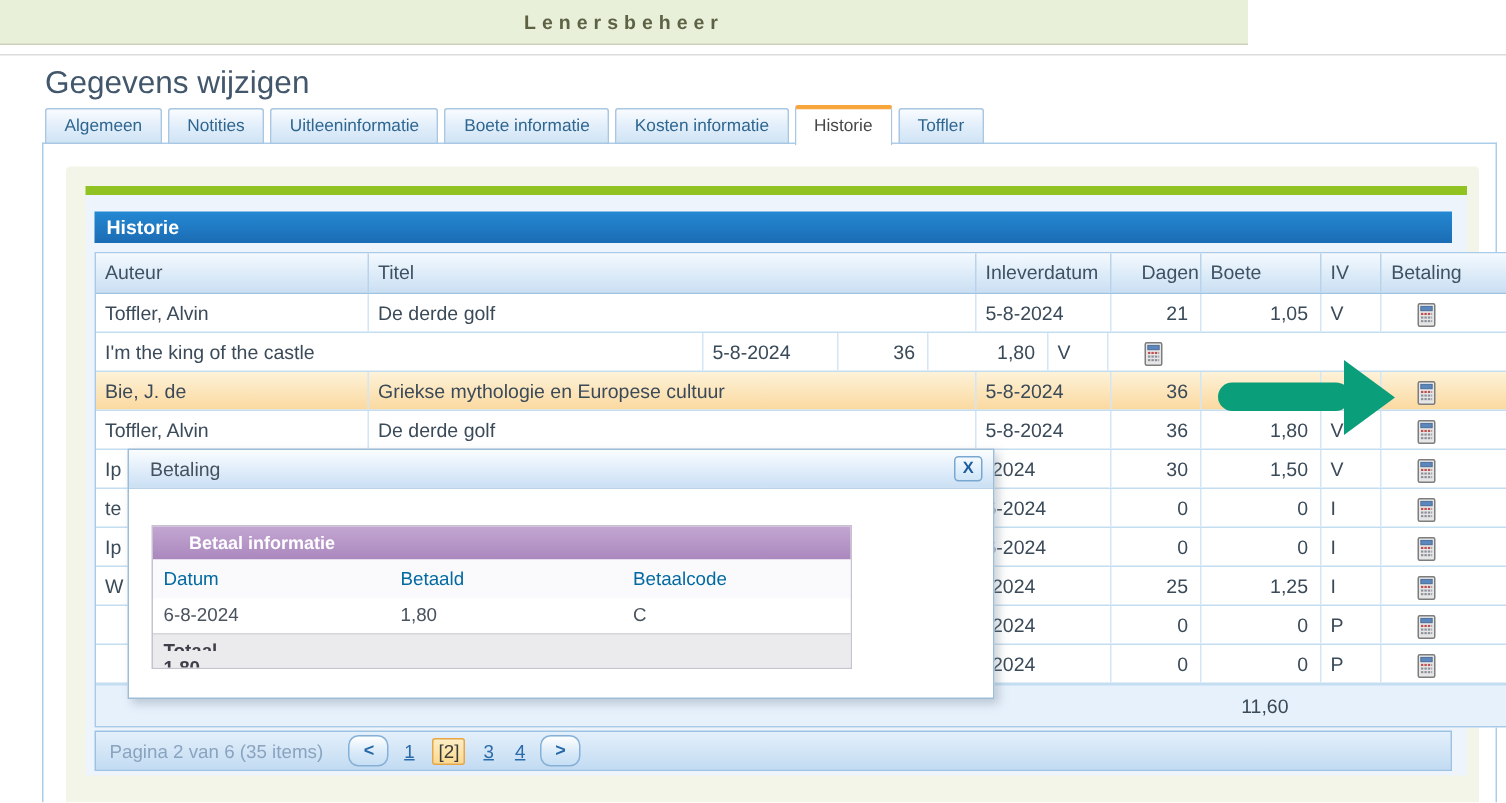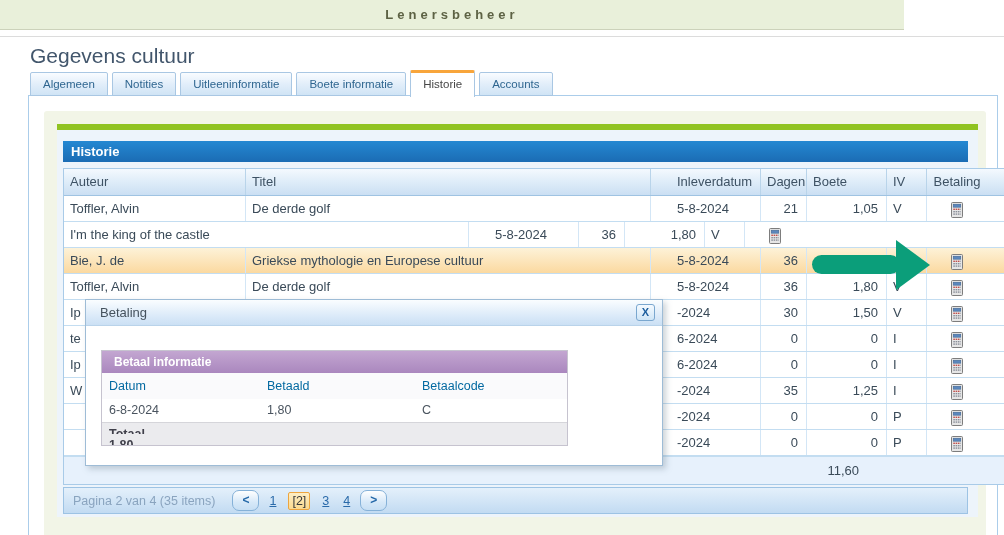--- a/index.html
+++ b/index.html
@@ -1,21 +1,21 @@
 <!DOCTYPE html>
 <html><head>
 <meta charset="utf-8">
 <style>
   * { margin:0; padding:0; box-sizing:border-box; }
   html,body { width:1004px; height:535px; overflow:hidden; background:#fff;
     font-family:"Liberation Sans", sans-serif; }
   #screen { position:relative; width:1004px; height:535px; background:#fff; }
 
   
-  .topbar { position:absolute; left:0; top:0; width:904px; height:30px;
+  .topbar { position:absolute; left:0; top:0; width:832px; height:30px;
     background:#e9f0da; border-bottom:1px solid #ccd2ba; text-align:center; }
   .topbar span { font-size:13px; font-weight:bold; letter-spacing:4px;
     color:#5d6244; line-height:30px; }
   .subline { position:absolute; left:0; top:36px; width:1004px; height:0;
     border-top:1px solid #dcdcdc; }
 
   h1 { position:absolute; left:30px; top:44px; font-size:21px; font-weight:400;
     color:#42566c; }
 
   
@@ -51,22 +51,22 @@
   .hcell { line-height:26px; padding-left:6px; border-right:1px solid #b9d4ea;
     cursor:pointer; overflow:hidden; white-space:nowrap; }
   .hcell:last-child { border-right:none; }
   .row { display:flex; height:26px; background:#fff;
     border-bottom:1px solid #c3ddf1; cursor:pointer; }
   .row.hl { background:linear-gradient(#fdf2d8,#fbd9a0); }
   .cell { line-height:25px; padding-left:6px; border-right:1px solid #d3e6f6;
     overflow:hidden; white-space:nowrap; }
   .cell:last-child { border-right:none; }
   .num { text-align:right; padding-right:8px; padding-left:0; }
-  .c-auteur { width:182px; } .c-titel { width:405px; } .c-inlever { width:90px;margin-left:20px; }
-  .c-dagen { width:46px; } .c-boete { width:80px; } .c-iv { width:40px; }
+  .c-auteur { width:182px; } .c-titel { width:405px; } .c-inlever { width:90px; }
+  .c-dagen { width:46px;margin-left:14px; } .c-boete { width:80px; } .c-iv { width:40px; }
   .c-betaling { width:60px; display:flex; align-items:center; justify-content:center;
     padding-left:0; }
   .calc { display:inline-block; width:16px; height:16px; cursor:pointer; }
   .grid-total { display:flex; height:28px; background:#e7f1fc;
     border-top:1px solid #c3ddf1; align-items:center; }
   .gt-spacer { width:723px; } .gt-val { width:80px; text-align:right;
     padding-right:8px; color:#3a4a58; } 
 
   
   .pager { position:absolute; left:6px; top:357px; width:905px; height:27px;
@@ -91,49 +91,50 @@
   .dlg-titlebar { height:26px; background:linear-gradient(#fafdff,#d8e8f8 70%,#cbe0f4);
     border-bottom:1px solid #b9d3ea; position:relative; }
   .dlg-title { font-size:13px; color:#45525e; line-height:25px; padding-left:14px; }
   .dlg-close { position:absolute; right:7px; top:4px; width:19px; height:17px;
     border:1px solid #7aa7cf; border-radius:3px;
     background:linear-gradient(#f4faff,#cfe5f7); color:#1d5e9e; font-weight:bold;
     font-size:11px; line-height:15px; text-align:center; cursor:pointer; }
   .ptable { position:absolute; left:15px; top:50px; width:467px;
     border:1px solid #c6c3cf; font-size:12.5px; color:#4a545f; }
   .ptable-head { height:22px; background:linear-gradient(#c3a6d1,#aa87be);
-    color:#fff; font-weight:bold; font-size:12px; line-height:22px; padding-left:12px; }
+    color:#fff; font-weight:bold; font-size:12px; line-height:22px; padding-left:24px; }
   .prow { display:flex; }
   .prow.cols { height:26px; background:#fafafc; color:#0369a1; }
   .prow.vals { height:23px; background:#fff;align-items:center; }
   .prow.tot  { height:23px; background:#ebebee; border-top:1px solid #d5d5da;
     font-weight:bold; color:#3f3f4a;flex-direction:column; }
   .pc { padding-left:7px; line-height:23px; overflow:hidden; white-space:nowrap; }
   .prow.cols .pc { line-height:26px; }
   .pc0 { width:158px; } .pc1 { width:155px; } .pc2 { width:147px; }
 </style>
 </head>
 <body>
 
 <div id="screen">
 
   <div class="topbar">
     <span>Lenersbeheer</span>
   </div>
   <div class="subline"></div>
 
-  <h1>Gegevens cultuur</h1>
+  <h1>Gegevens wijzigen</h1>
 
   <div class="tabstrip" id="tabstrip">
       <div class="tab">Algemeen</div>
       <div class="tab">Notities</div>
       <div class="tab">Uitleeninformatie</div>
       <div class="tab">Boete informatie</div>
+      <div class="tab">Kosten informatie</div>
       <div class="tab active">Historie</div>
-      <div class="tab">Accounts</div>
+      <div class="tab">Toffler</div>
     </div>
 
   <div class="content-frame"></div>
   <div class="green-panel"></div>
 
   <div class="card">
     <div class="panel-title">Historie</div>
 
     <div class="grid">
       <div class="grid-header" id="grid-header">
@@ -338,21 +339,21 @@
                     <rect x="8.9" y="11.4" width="1.6" height="1.4" fill="#8a8f9a"></rect>
                     <rect x="11.2" y="11.4" width="0.6" height="1.4" fill="#8a8f9a"></rect>
                   </g>
                 </svg></span>
             </span>
           </div>
           <div class="row">
             <span class="cell c-auteur">W</span>
             <span class="cell c-titel"></span>
             <span class="cell c-inlever">-2024</span>
-            <span class="cell c-dagen num">35</span>
+            <span class="cell c-dagen num">25</span>
             <span class="cell c-boete num">1,25</span>
             <span class="cell c-iv">I</span>
             <span class="cell c-betaling">
               <span class="calc"><svg width="16" height="16" viewBox="0 0 16 16">
                   <rect x="2.5" y="0.5" width="11" height="15" rx="1" fill="#e6e6e6" stroke="#7d7d7d"></rect>
                   <rect x="4.2" y="2.2" width="7.6" height="3" fill="#5b87bc" stroke="#3c5f8c" stroke-width="0.5"></rect>
                   <g>
                     <rect x="4.3" y="6.6" width="1.6" height="1.4" fill="#c0504d"></rect>
                     <rect x="6.6" y="6.6" width="1.6" height="1.4" fill="#c0504d"></rect>
                     <rect x="8.9" y="6.6" width="1.6" height="1.4" fill="#c0504d"></rect>
@@ -426,21 +427,21 @@
             </span>
           </div>
         </div>
       <div class="grid-total">
         <span class="gt-spacer"></span>
         <span class="gt-val">11,60</span>
       </div>
     </div>
 
     <div class="pager">
-      <span class="pg-summary">Pagina 2 van 4 (35 items)</span>
+      <span class="pg-summary">Pagina 2 van 6 (35 items)</span>
       <span class="pgbtn"><span>&lt;</span></span>
       <span id="pages" style="display:flex;align-items:center;">
           <span class="pglink">1</span>
           <span class="pgcur">[2]</span>
           <span class="pglink">3</span>
           <span class="pglink">4</span>
         </span>
       <span class="pgbtn"><span>&gt;</span></span>
     </div>
   </div>

